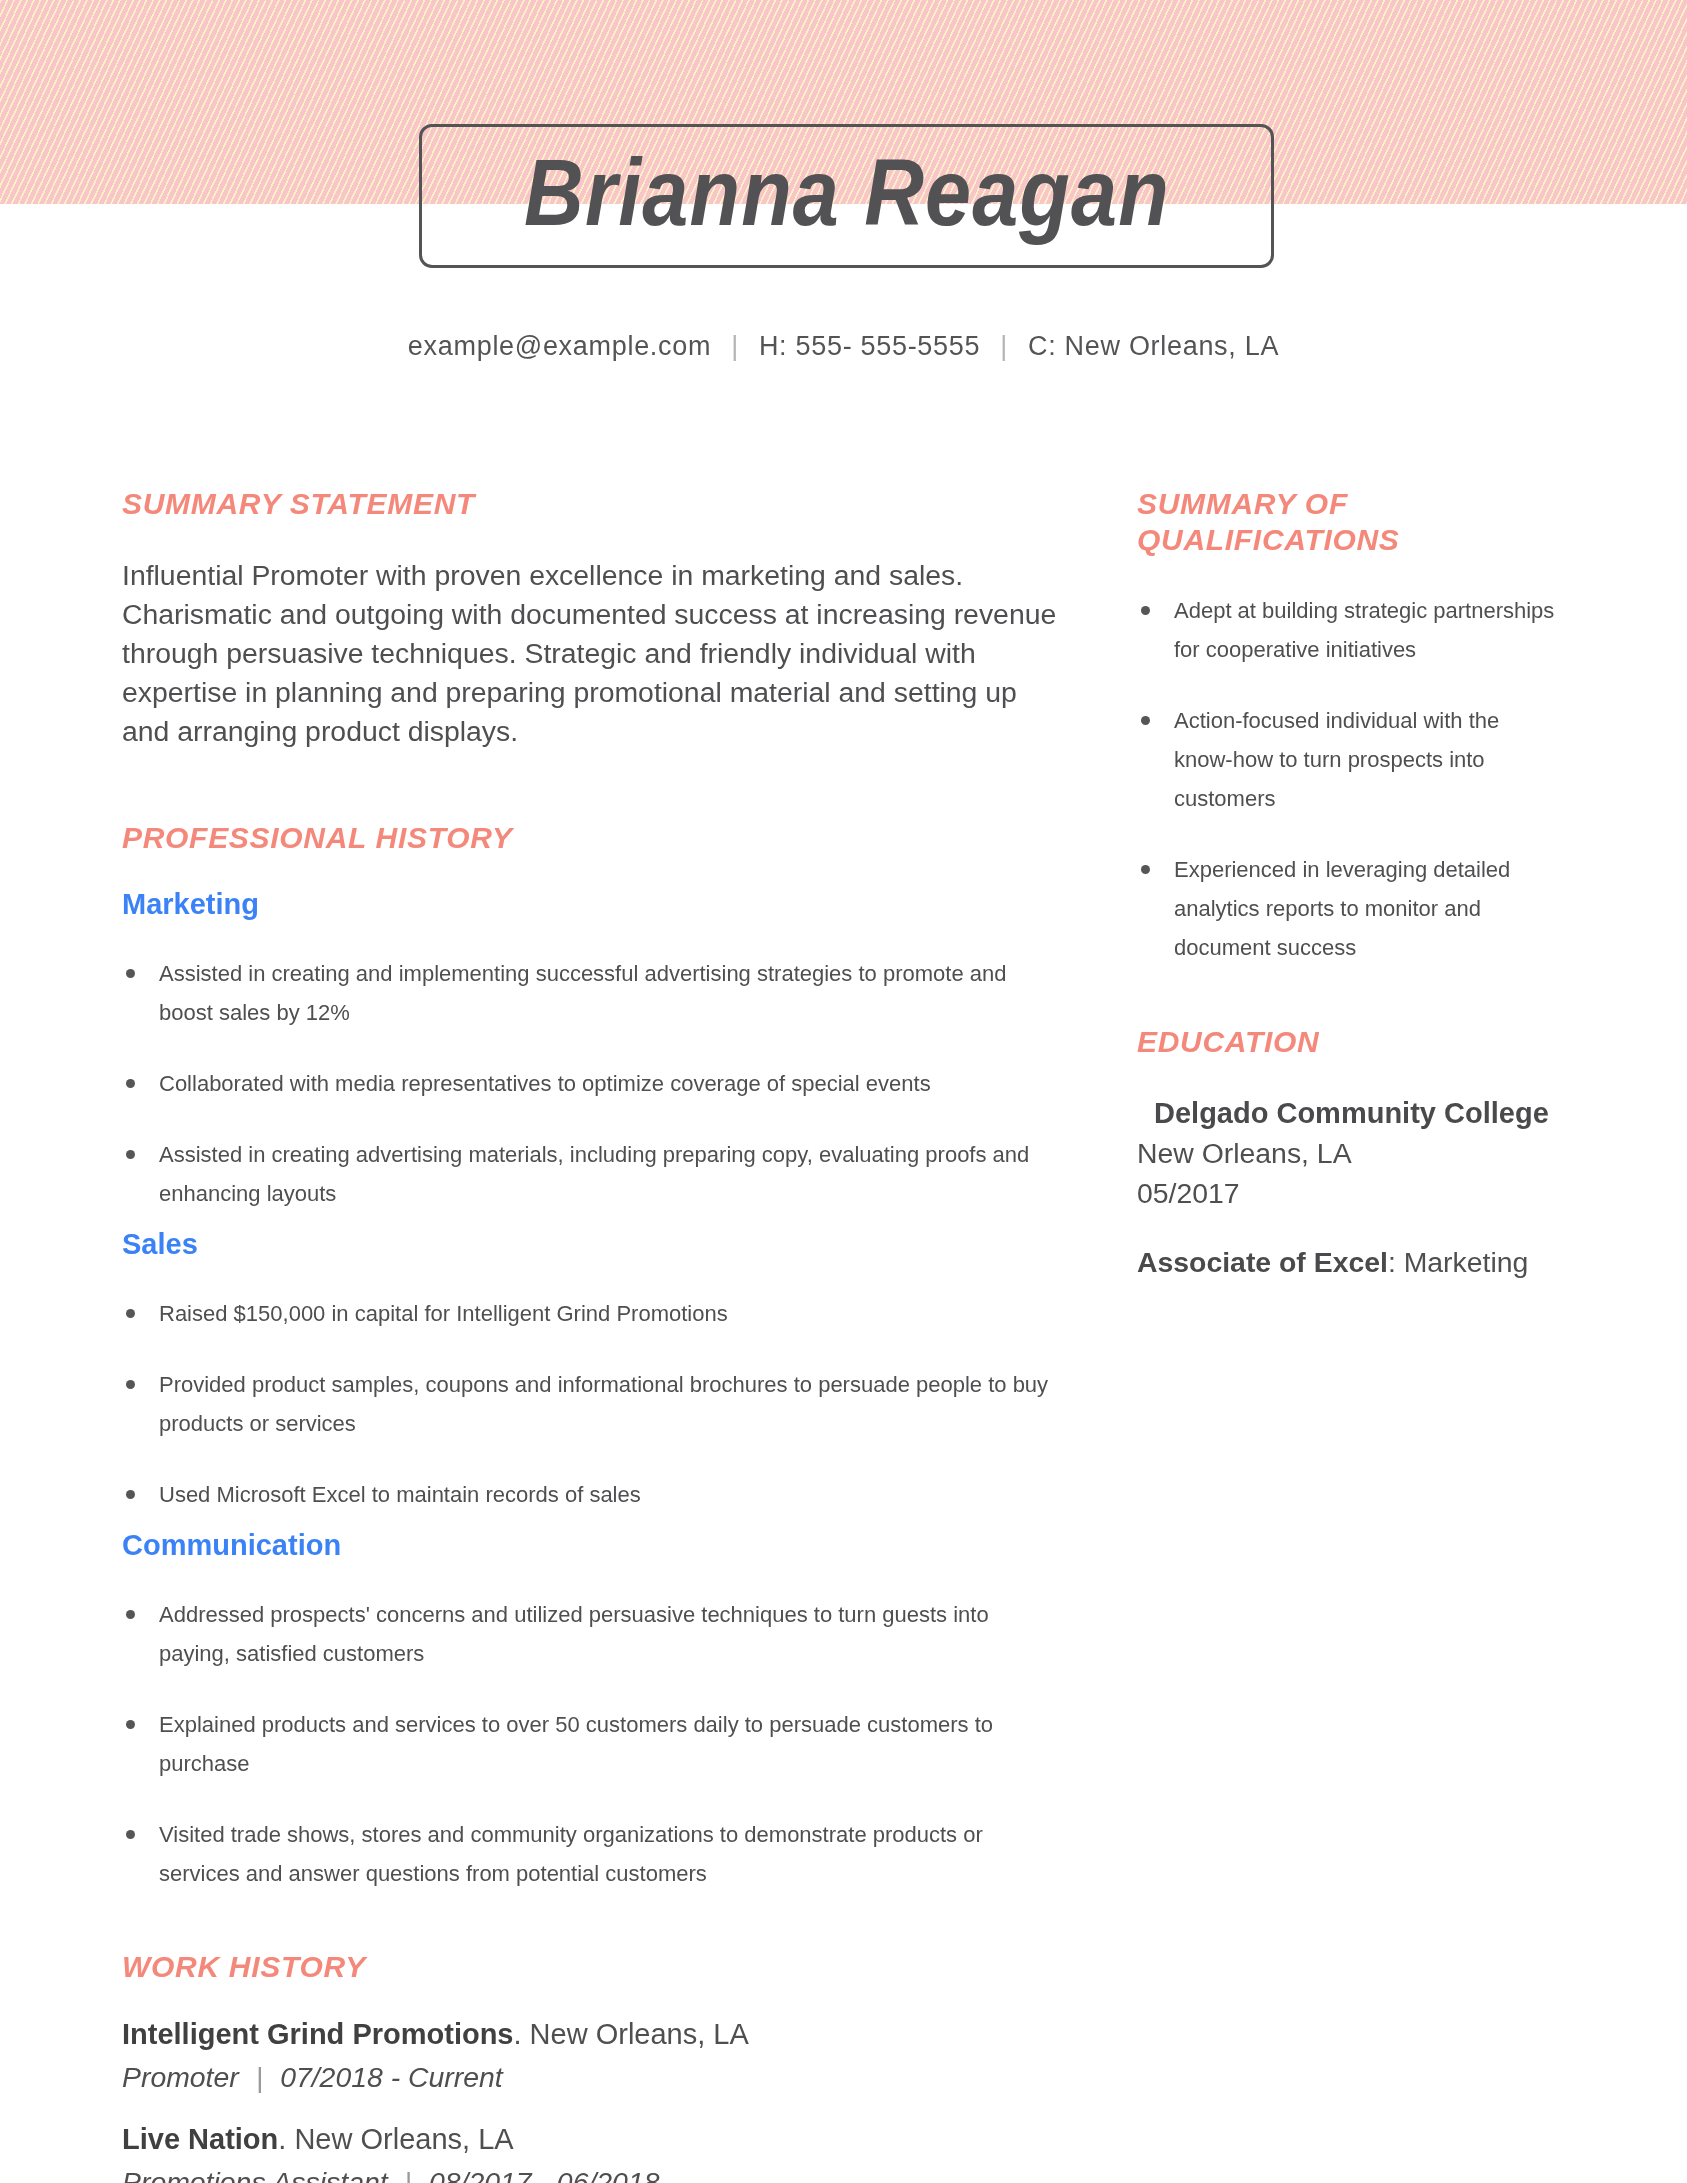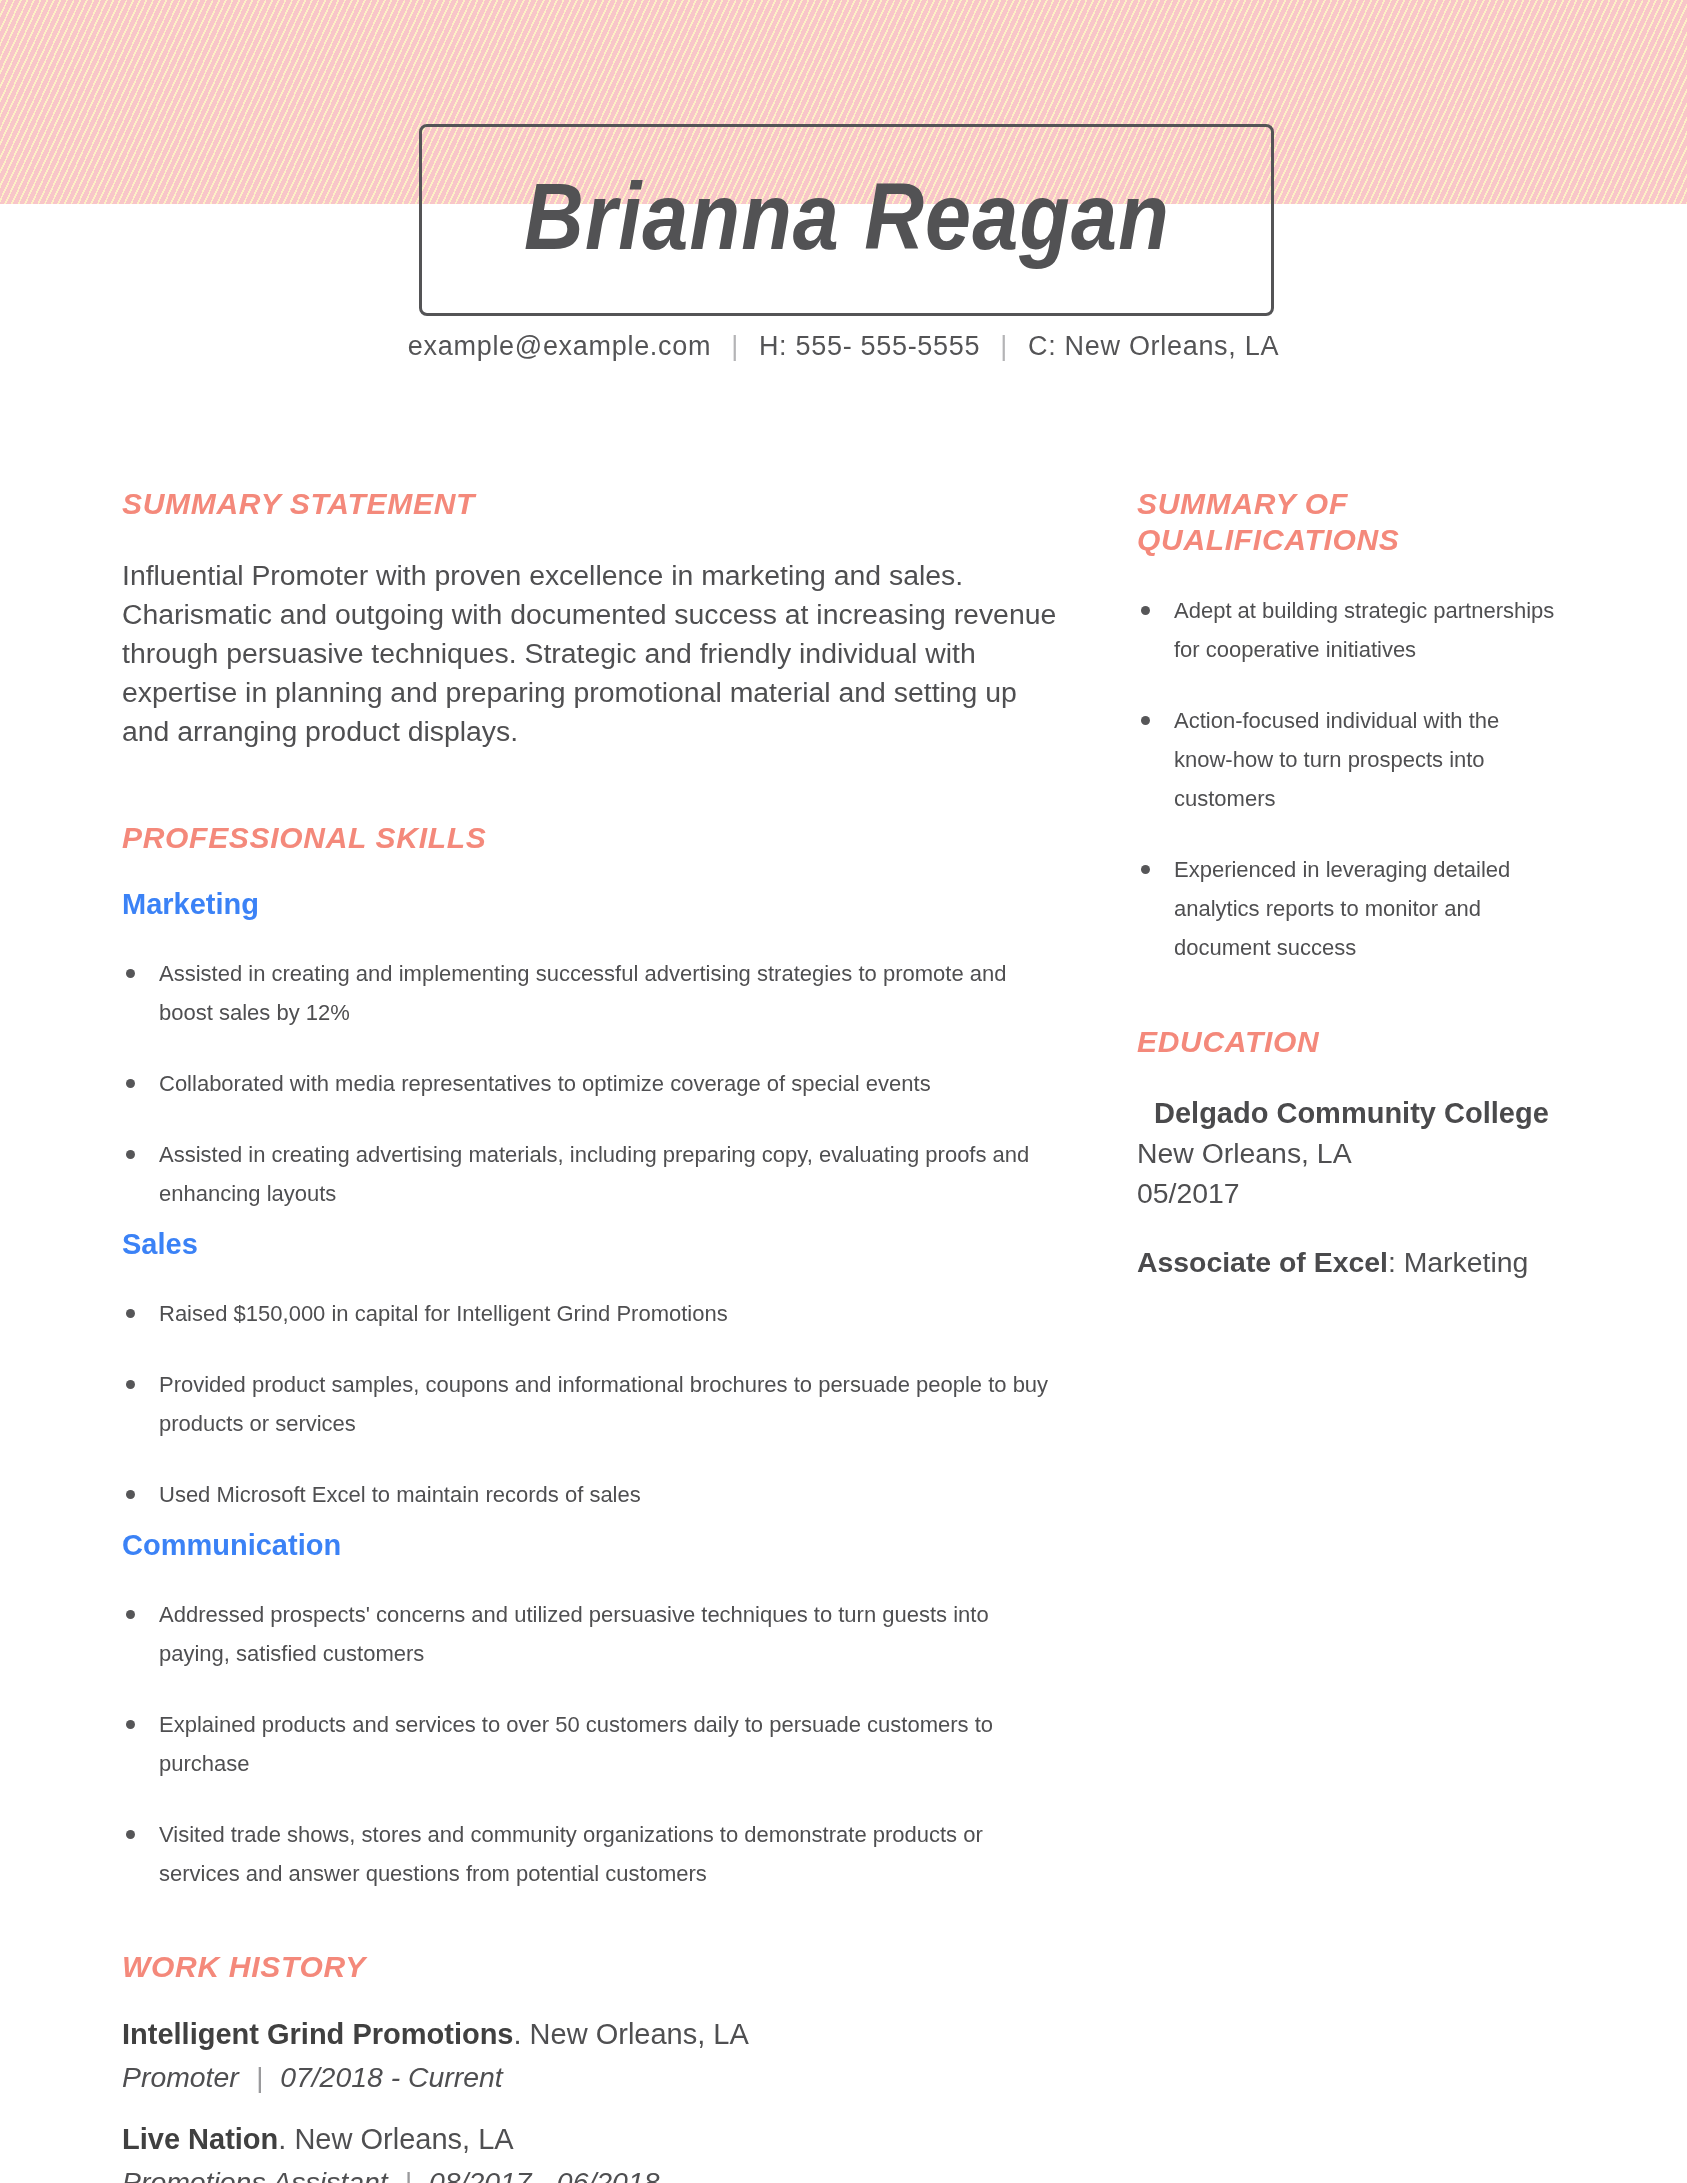--- a/index.html
+++ b/index.html
@@ -24,23 +24,23 @@
       rgba(253,242,198,0.95) 0px,
       rgba(253,242,198,0.95) 1.7px,
       rgba(253,242,198,0) 1.7px,
       rgba(253,242,198,0) 6px
     );
   }
 
   .name-box {
     position: absolute;
     left: 419px; top: 124px;
-    width: 855px; height: 192px;
+    width: 855px; height: 144px;
     border: 3.3px solid #545456;
-    border-radius: 8px;
+    border-radius: 13px;
     box-sizing: border-box;
     display: flex;
     align-items: center;
     justify-content: center;
     background: transparent;
   }
   .name-box h1 {
     margin: 0;
     display: inline-block;
     transform: scaleX(0.88) translateY(-2.6px);
@@ -162,21 +162,21 @@
     <span>example@example.com</span><span class="sep">|</span><span>H: 555- 555-5555</span><span class="sep">|</span><span>C: New Orleans, LA</span>
   </div>
 
   <div class="columns">
 
     <div class="col-left">
 
       <h2 class="sec">SUMMARY STATEMENT</h2>
       <p class="para">Influential Promoter with proven excellence in marketing and sales. Charismatic and outgoing with documented success at increasing revenue through persuasive techniques. Strategic and friendly individual with expertise in planning and preparing promotional material and setting up and arranging product displays.</p>
 
-      <h2 class="sec mt">PROFESSIONAL SKILLS</h2>
+      <h2 class="sec mt">PROFESSIONAL HISTORY</h2>
 
       <h3 class="group">Marketing</h3>
       <ul class="bullets">
         <li><span>Assisted in creating and implementing successful advertising strategies to promote and boost sales by 12%</span></li>
         <li><span>Collaborated with media representatives to optimize coverage of special events</span></li>
         <li><span>Assisted in creating advertising materials, including preparing copy, evaluating proofs and enhancing layouts</span></li>
       </ul>
 
       <h3 class="group tight">Sales</h3>
       <ul class="bullets">

